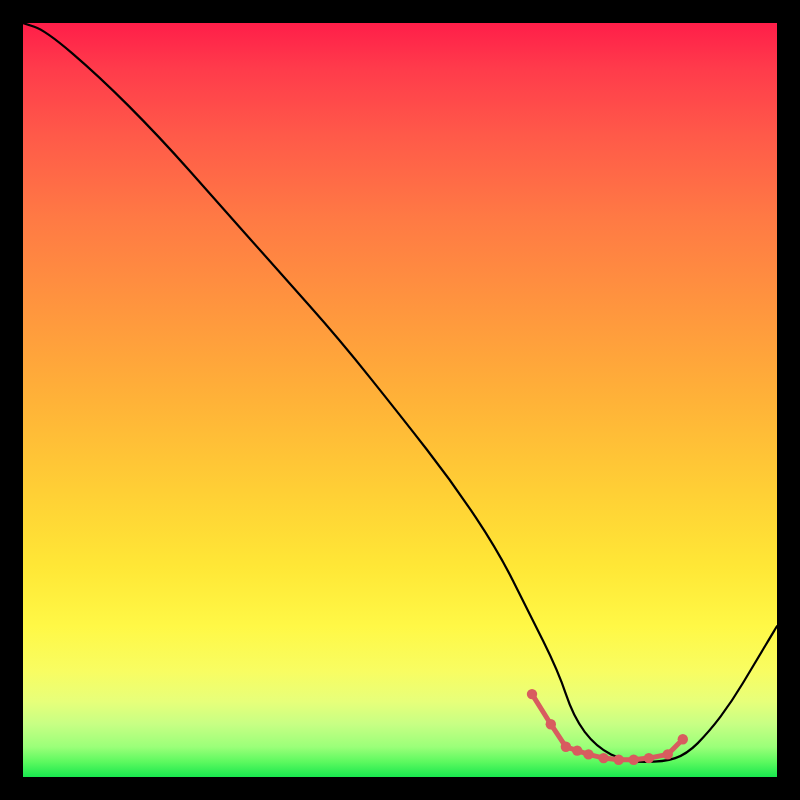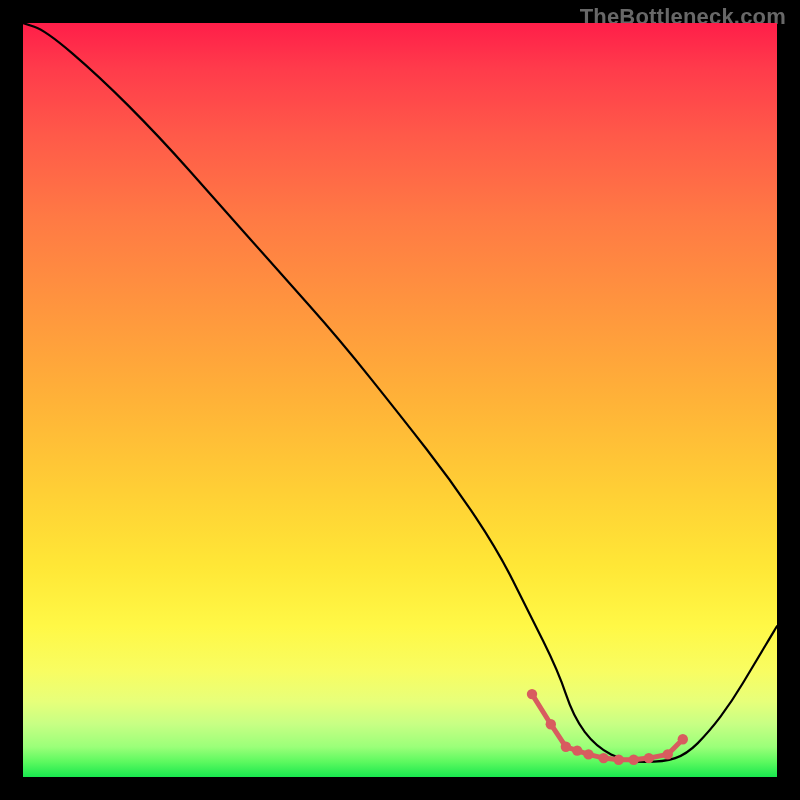--- a/index.html
+++ b/index.html
@@ -56,21 +56,20 @@
     left: 0;
     top: 0;
     width: 754px;
     height: 754px;
   }
 </style>
 </head>
 <body>
 
 <div class="frame">
-  <div class="watermark">TheBottleneck.com</div>
 
   <div class="plot">
     <svg class="curve" viewBox="0 0 754 754" preserveAspectRatio="none">
       <path fill="none" stroke-width="2.2" stroke-linecap="round" stroke="#000000" d="M 0.0 0.0 Q 0.0 0.0 11.3 3.8 Q 22.6 7.5 49.0 30.2 Q 75.4 52.8 105.6 82.9 Q 135.7 113.1 165.9 147.0 Q 196.0 181.0 226.2 214.9 Q 256.4 248.8 286.5 282.8 Q 316.7 316.7 346.8 354.4 Q 377.0 392.1 403.4 426.0 Q 429.8 459.9 452.4 493.9 Q 475.0 527.8 490.1 558.0 Q 505.2 588.1 520.3 618.3 Q 535.3 648.4 542.9 671.1 Q 550.4 693.7 561.7 708.8 Q 573.0 723.8 588.1 731.4 Q 603.2 738.9 622.0 738.9 Q 640.9 738.9 652.2 735.1 Q 663.5 731.4 674.8 720.1 Q 686.1 708.8 697.5 693.7 Q 708.8 678.6 720.1 659.8 Q 731.4 640.9 742.7 622.0 T 754.0 603.2"></path>
       <g fill="#d85c5f">
           <path d="M 509.0 671.1 L 527.8 701.2 L 542.9 723.8 L 554.2 727.6 L 565.5 731.4 L 580.6 735.1 L 595.7 736.7 L 610.7 736.7 L 625.8 735.1 L 644.7 731.4 L 659.8 716.3" fill="none" stroke="#d85c5f" stroke-width="5" stroke-linecap="round"></path>
           <circle cx="509.0" cy="671.1" r="5.2"></circle>
           <circle cx="527.8" cy="701.2" r="5.2"></circle>
           <circle cx="542.9" cy="723.8" r="5.2"></circle>
           <circle cx="554.2" cy="727.6" r="5.2"></circle>

